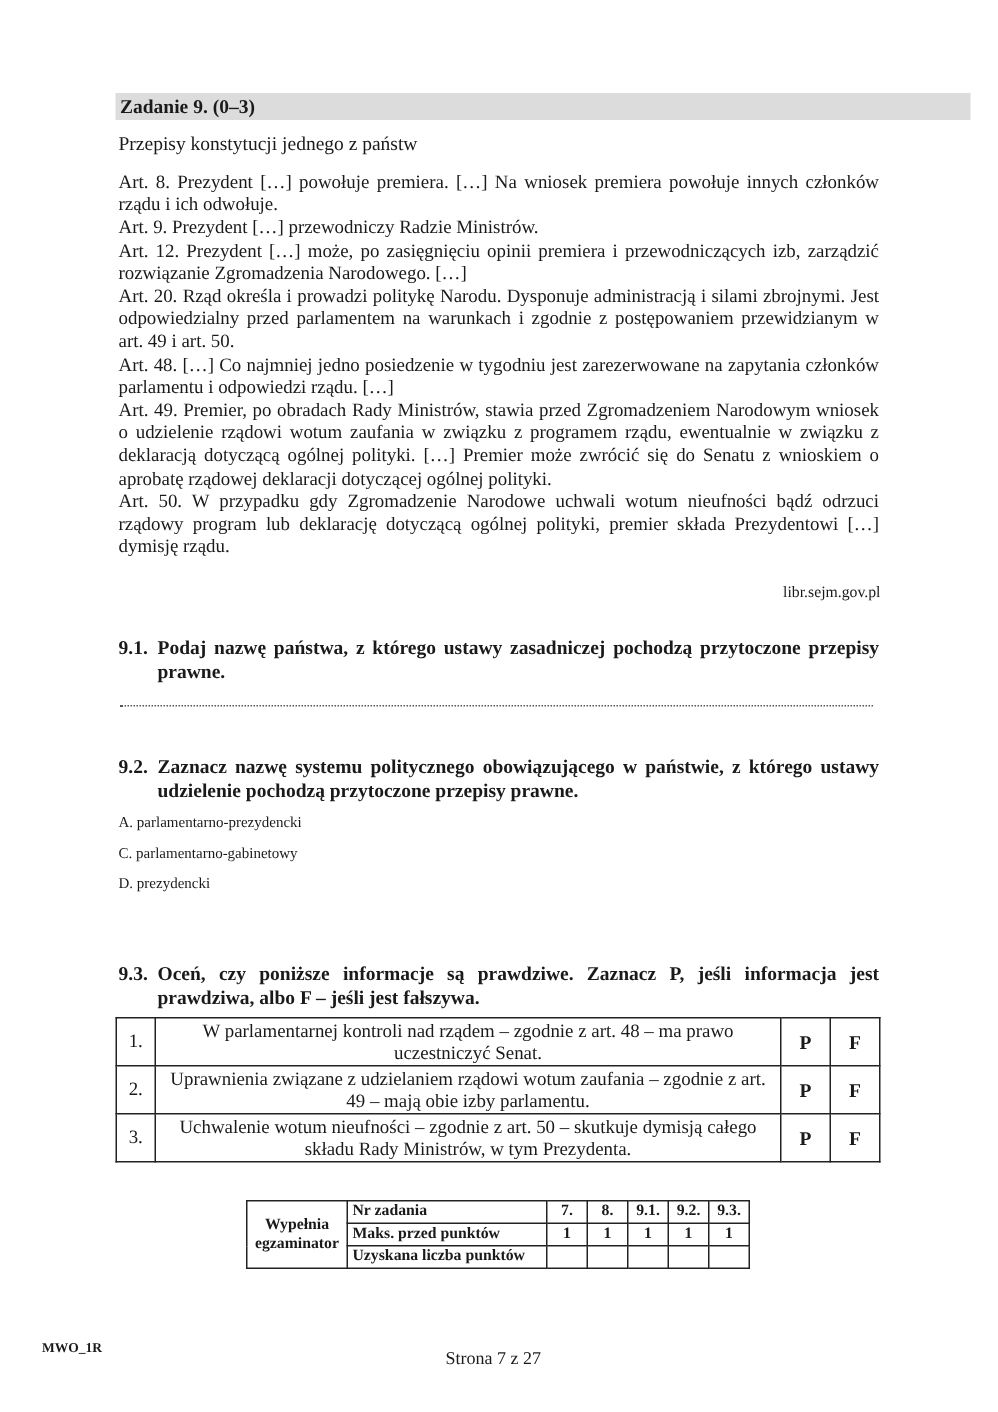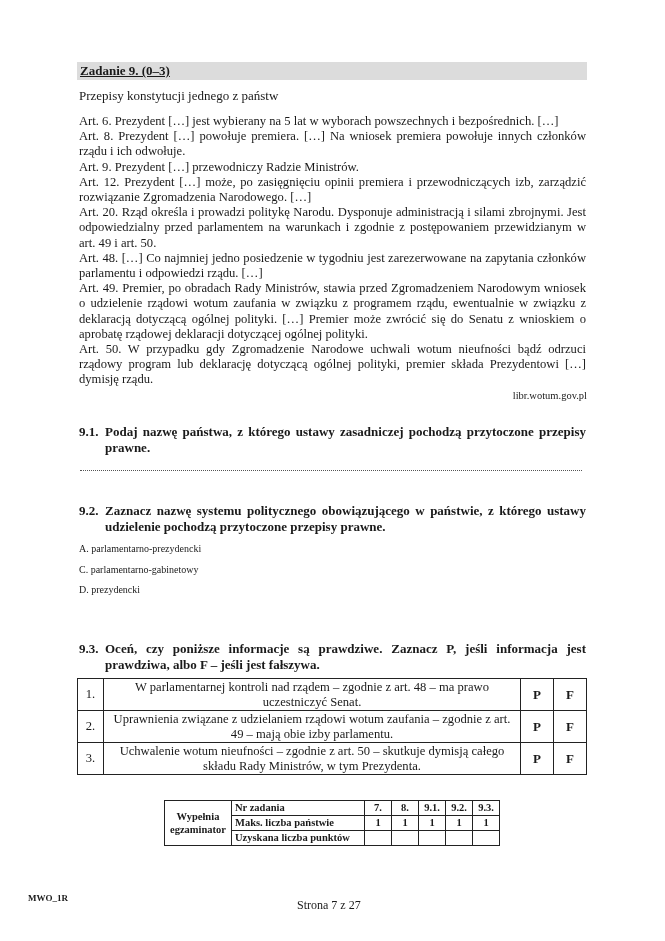--- a/index.html
+++ b/index.html
@@ -1,23 +1,23 @@
 <!DOCTYPE html>
 <html><head>
 <meta charset="utf-8">
 <style>
   html, body { margin:0; padding:0; }
   body {
     width:665px; height:941px; background:#ffffff; position:relative; overflow:hidden;
     font-family:"Liberation Serif", "DejaVu Serif", serif; color:#1a1a1a;
   }
   .task-header {
-    position:absolute; left:77px; top:62px; width:510px; height:18px;
+    position:absolute; left:77px; top:62px; width:570px; height:18px;
     background:#dcdcdc; font-weight:bold; font-size:13px; line-height:18px;
-    padding-left:3px; box-sizing:border-box;text-decoration:underline;
+    padding-left:3px; box-sizing:border-box;
   }
   .intro { position:absolute; left:79px; top:88px; font-size:13px; line-height:16px; }
   .articles {
     position:absolute; left:79px; top:114px; width:507px;
     font-size:12.6px; line-height:15.2px; text-align:justify;
   }
   .articles p { margin:0; }
   .source { position:absolute; right:78px; top:390px; font-size:10.5px; }
   .q { position:absolute; left:79px; width:507px; font-weight:bold; font-size:13px; line-height:16px; }
   .q .num { display:inline-block; width:26px; }
@@ -46,30 +46,29 @@
   .footer-code { position:absolute; left:28px; top:893px; font-size:9px; font-weight:bold; }
   .footer-page { position:absolute; left:297px; top:898px; font-size:12px; }
 </style>
 </head>
 <body>
 
 <div class="task-header">Zadanie 9. (0–3)</div>
 <div class="intro">Przepisy konstytucji jednego z państw</div>
 
 <div class="articles">
-  <p>Art. 6.  Prezydent […] jest wybierany na 5 lat w wyborach powszechnych i bezpośrednich. […]</p>
   <p>Art. 8.  Prezydent […] powołuje premiera. […] Na wniosek premiera powołuje innych członków rządu i ich odwołuje.</p>
   <p>Art. 9.  Prezydent […] przewodniczy Radzie Ministrów.</p>
   <p>Art. 12.  Prezydent […] może, po zasięgnięciu opinii premiera i przewodniczących izb, zarządzić rozwiązanie Zgromadzenia Narodowego. […]</p>
   <p>Art. 20.  Rząd określa i prowadzi politykę Narodu. Dysponuje administracją i silami zbrojnymi. Jest odpowiedzialny przed parlamentem na warunkach i zgodnie z postępowaniem przewidzianym w art. 49 i art. 50.</p>
   <p>Art. 48.  […] Co najmniej jedno posiedzenie w tygodniu jest zarezerwowane na zapytania członków parlamentu i odpowiedzi rządu. […]</p>
   <p>Art. 49.  Premier, po obradach Rady Ministrów, stawia przed Zgromadzeniem Narodowym wniosek o udzielenie rządowi wotum zaufania w związku z programem rządu, ewentualnie w związku z deklaracją dotyczącą ogólnej polityki. […] Premier może zwrócić się do Senatu z wnioskiem o aprobatę rządowej deklaracji dotyczącej ogólnej polityki.</p>
   <p>Art. 50.  W przypadku gdy Zgromadzenie Narodowe uchwali wotum nieufności bądź odrzuci rządowy program lub deklarację dotyczącą ogólnej polityki, premier składa Prezydentowi […] dymisję rządu.</p>
 </div>
-<div class="source">libr.wotum.gov.pl</div>
+<div class="source">libr.sejm.gov.pl</div>
 
 <div class="q" style="top:424px;">
   <span class="num">9.1.</span>
   <span class="body">Podaj nazwę państwa, z którego ustawy zasadniczej pochodzą przytoczone przepisy prawne.</span>
 </div>
 <div class="answer-line"></div>
 
 <div class="q" style="top:503px;">
   <span class="num">9.2.</span>
   <span class="body">Zaznacz nazwę systemu politycznego obowiązującego w państwie, z którego ustawy udzielenie pochodzą przytoczone przepisy prawne.</span>
@@ -113,21 +112,21 @@
       <tr>
     <td class="lbl" rowspan="3">Wypełnia egzaminator</td>
     <td class="k">Nr zadania</td>
     <td class="c">7.</td>
     <td class="c">8.</td>
     <td class="c">9.1.</td>
     <td class="c">9.2.</td>
     <td class="c">9.3.</td>
   </tr>
   <tr>
-    <td class="k">Maks. liczba państwie</td>
+    <td class="k">Maks. przed punktów</td>
     <td class="c">1</td>
     <td class="c">1</td>
     <td class="c">1</td>
     <td class="c">1</td>
     <td class="c">1</td>
   </tr>
   <tr>
     <td class="k">Uzyskana liczba punktów</td>
     <td class="c"></td>
     <td class="c"></td>

